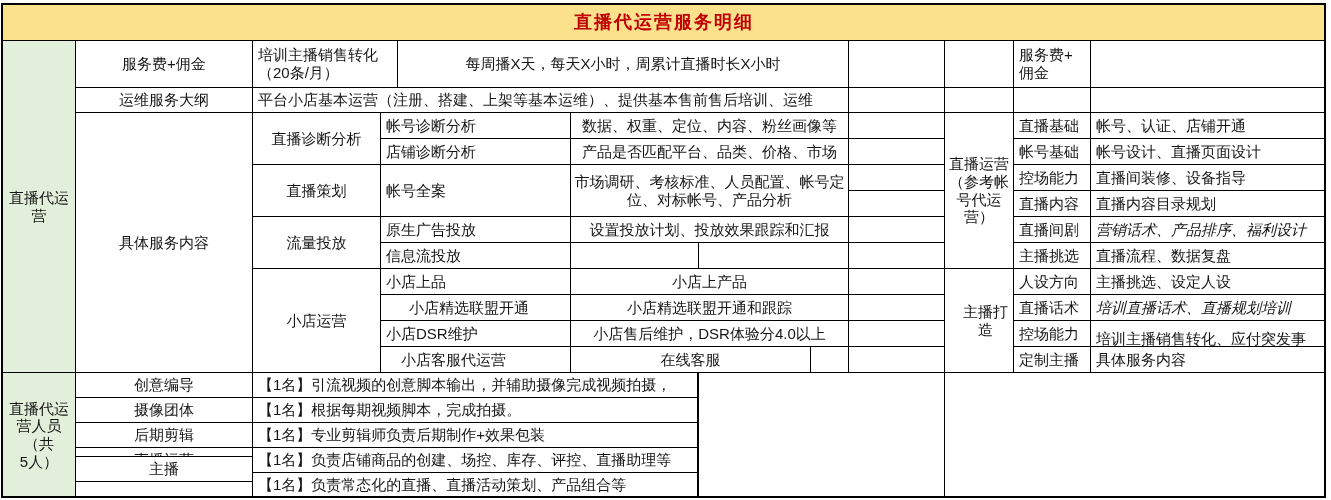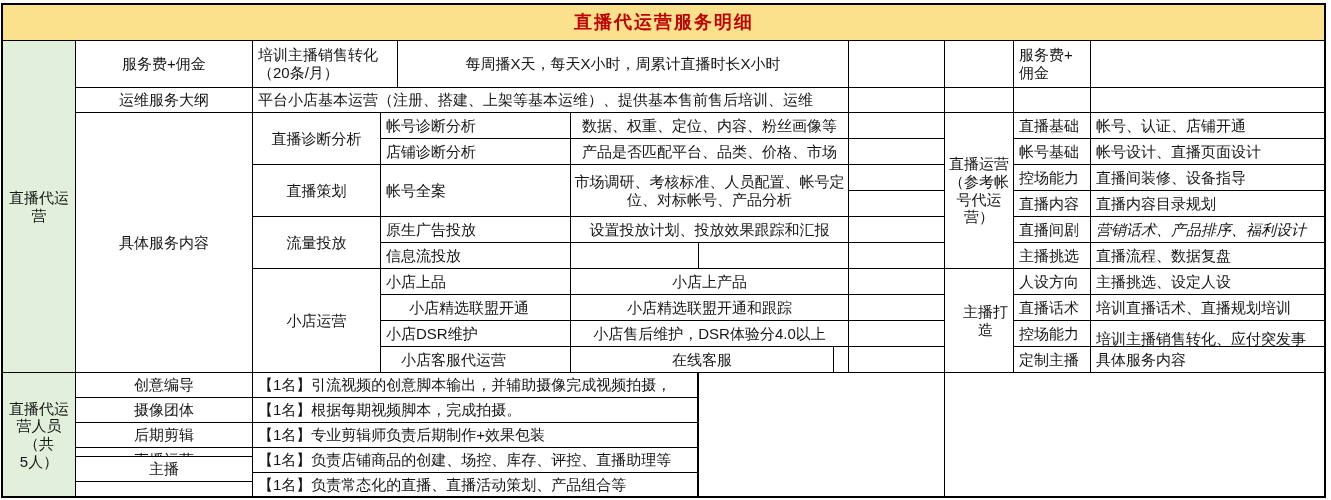--- a/index.html
+++ b/index.html
@@ -72,21 +72,21 @@
 <div class="c l" style="left:380px;top:242px;width:191px;height:27px;">信息流投放</div>
 <div class="c" style="left:570px;top:242px;width:129px;height:27px;"></div>
 <div class="c" style="left:698px;top:242px;width:151px;height:27px;"></div>
 <div class="c l" style="left:380px;top:268px;width:191px;height:27px;">小店上品</div>
 <div class="c" style="left:570px;top:268px;width:279px;height:27px;">小店上产品</div>
 <div class="c l" style="left:380px;top:294px;width:191px;height:27px;padding-left:28px;">小店精选联盟开通</div>
 <div class="c" style="left:570px;top:294px;width:279px;height:27px;">小店精选联盟开通和跟踪</div>
 <div class="c l" style="left:380px;top:320px;width:191px;height:27px;">小店DSR维护</div>
 <div class="c" style="left:570px;top:320px;width:279px;height:27px;">小店售后维护，DSR体验分4.0以上</div>
 <div class="c l" style="left:380px;top:346px;width:191px;height:27px;padding-left:20px;">小店客服代运营</div>
-<div class="c" style="left:570px;top:346px;width:264px;height:27px;">在线客服</div>
+<div class="c" style="left:570px;top:346px;width:241px;height:27px;">在线客服</div>
 
 <div class="c" style="left:848px;top:112px;width:97px;height:27px;"></div>
 <div class="c" style="left:848px;top:138px;width:97px;height:27px;"></div>
 <div class="c" style="left:848px;top:164px;width:97px;height:27px;"></div>
 <div class="c" style="left:848px;top:190px;width:97px;height:27px;"></div>
 <div class="c" style="left:848px;top:216px;width:97px;height:27px;"></div>
 <div class="c" style="left:848px;top:242px;width:97px;height:27px;"></div>
 <div class="c" style="left:848px;top:268px;width:97px;height:27px;"></div>
 <div class="c" style="left:848px;top:294px;width:97px;height:27px;"></div>
 <div class="c" style="left:848px;top:320px;width:97px;height:27px;"></div>
@@ -106,21 +106,21 @@
 <div class="c l" style="left:1090px;top:164px;width:236px;height:27px;">直播间装修、设备指导</div>
 <div class="c l" style="left:1013px;top:190px;width:78px;height:27px;">直播内容</div>
 <div class="c l" style="left:1090px;top:190px;width:236px;height:27px;">直播内容目录规划</div>
 <div class="c l" style="left:1013px;top:216px;width:78px;height:27px;">直播间剧</div>
 <div class="c l" style="left:1090px;top:216px;width:236px;height:27px;font-style:italic;">营销话术、产品排序、福利设计</div>
 <div class="c l" style="left:1013px;top:242px;width:78px;height:27px;">主播挑选</div>
 <div class="c l" style="left:1090px;top:242px;width:236px;height:27px;">直播流程、数据复盘</div>
 <div class="c l" style="left:1013px;top:268px;width:78px;height:27px;">人设方向</div>
 <div class="c l" style="left:1090px;top:268px;width:236px;height:27px;">主播挑选、设定人设</div>
 <div class="c l" style="left:1013px;top:294px;width:78px;height:27px;">直播话术</div>
-<div class="c l" style="left:1090px;top:294px;width:236px;height:27px;">培训直播话术、直播规划培训</div>
+<div class="c l" style="left:1090px;top:294px;width:236px;height:27px;font-style:italic;">培训直播话术、直播规划培训</div>
 <div class="c l" style="left:1013px;top:320px;width:78px;height:27px;">控场能力</div>
 <div class="c l" style="left:1090px;top:320px;width:236px;height:37px;">培训主播销售转化、应付突发事</div>
 <div class="c l" style="left:1013px;top:346px;width:78px;height:27px;">定制主播</div>
 <div class="c l" style="left:1090px;top:346px;width:236px;height:27px;">具体服务内容</div>
 
 <div class="c" style="left:75px;top:372px;width:178px;height:26px;">创意编导</div>
 <div class="c l" style="left:252px;top:372px;width:446px;height:26px;">【1名】引流视频的创意脚本输出，并辅助摄像完成视频拍摄，</div>
 <div class="c" style="left:75px;top:397px;width:178px;height:26px;">摄像团体</div>
 <div class="c l" style="left:252px;top:397px;width:446px;height:26px;">【1名】根据每期视频脚本，完成拍摄。</div>
 <div class="c" style="left:75px;top:422px;width:178px;height:26px;">后期剪辑</div>

